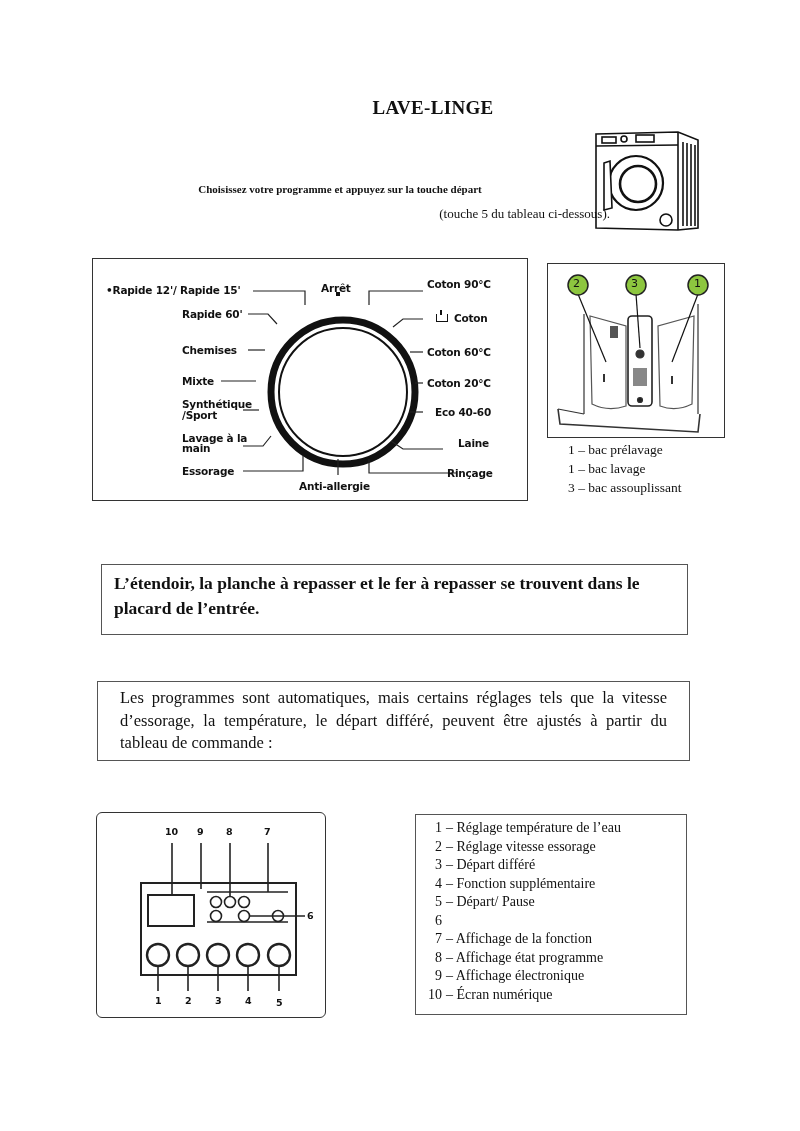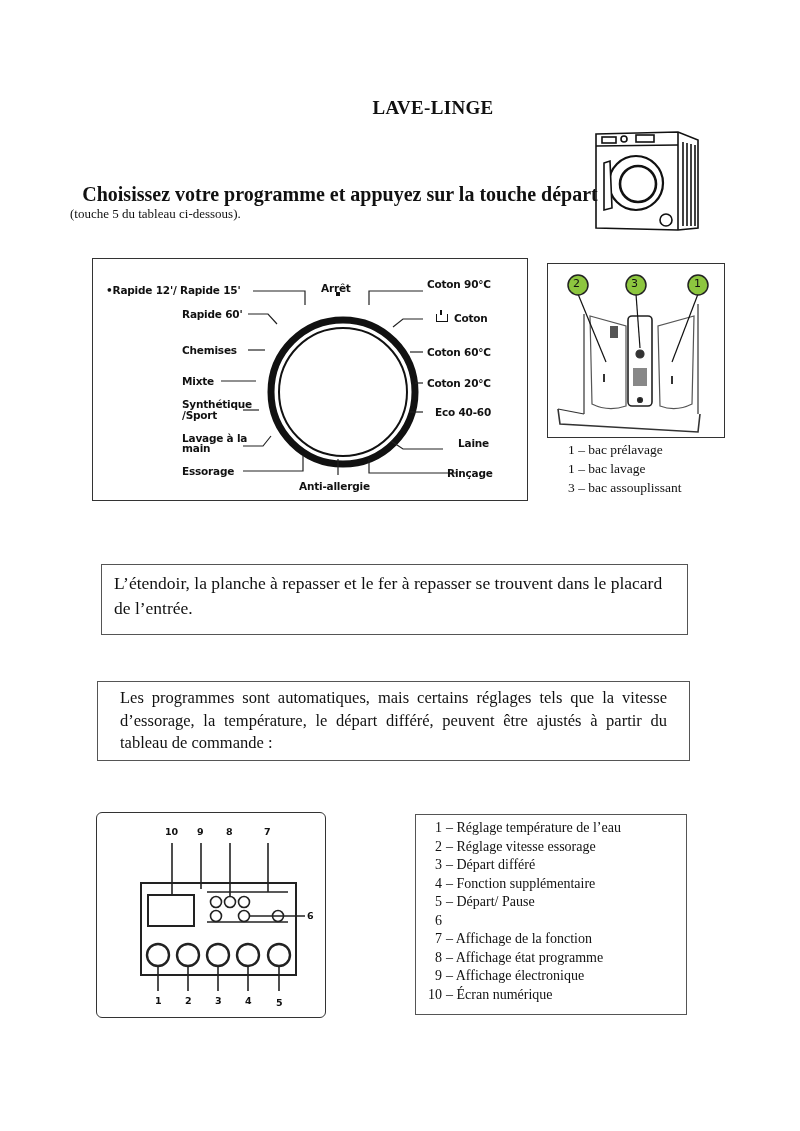--- a/index.html
+++ b/index.html
@@ -1,30 +1,30 @@
 <!DOCTYPE html>
 <html><head>
 <meta charset="utf-8">
 <style>
   html, body { margin: 0; padding: 0; background: #ffffff; }
   body { width: 800px; height: 1131px; position: relative; overflow: hidden; font-family: "Liberation Serif", serif; color: #111; }
   .abs { position: absolute; }
   .title { left: 0; width: 800px; top: 97px; text-align: center; font-weight: bold; font-size: 19px; letter-spacing: 0.3px; padding-left: 33px; }
-  .subtitle { left: 70px; width: 540px; top: 183px; text-align: center; font-weight: bold; font-size: 20px; }
-  .subnote { left: 70px; width: 540px; top: 206px; text-align: left; font-size: 13px; }
+  .subtitle { left: 70px; width: 540px; top: 183px; text-align: center; font-weight: bold; font-size: 11px; }
+  .subnote { left: 70px; width: 540px; top: 206px; text-align: right; font-size: 13px; }
   .machine { left: 586px; top: 128px; width: 116px; height: 104px; }
 
   .dial-box { left: 92px; top: 258px; width: 436px; height: 243px; border: 1.5px solid #333; box-sizing: border-box; }
   .dial-svg { position: absolute; left: 0; top: 0; }
   .lbl { position: absolute; font-family: "DejaVu Sans", sans-serif; font-weight: bold; font-size: 10.5px; line-height: 10px; white-space: nowrap; letter-spacing: -0.2px; }
 
   .drawer-box { left: 547px; top: 263px; width: 178px; height: 175px; border: 1.5px solid #333; box-sizing: border-box; }
   .drawer-legend { left: 568px; top: 440px; font-size: 13.5px; line-height: 19px; }
 
-  .note-box { left: 101px; top: 564px; width: 587px; height: 71px; border: 1.5px solid #555; box-sizing: border-box; padding: 6px 12px; font-weight: normal; font-size: 17.5px; line-height: 25px; }
+  .note-box { left: 101px; top: 564px; width: 587px; height: 71px; border: 1.5px solid #555; box-sizing: border-box; padding: 6px 12px; font-weight: bold; font-size: 17.5px; line-height: 25px; }
   .prog-box { left: 97px; top: 681px; width: 593px; height: 80px; border: 1.5px solid #555; box-sizing: border-box; padding: 5px 22px; font-weight: normal; font-size: 16.5px; line-height: 22.5px; text-align: justify; text-align-last: left; }
 
   .panel-box { left: 96px; top: 812px; width: 230px; height: 206px; border: 1.5px solid #333; border-radius: 6px; box-sizing: border-box; }
   .legend-box { left: 415px; top: 814px; width: 272px; height: 201px; border: 1.5px solid #555; box-sizing: border-box; padding: 4px 0 0 0; font-size: 14px; line-height: 18.5px; }
   .legend-row { display: flex; }
   .legend-num { width: 26px; text-align: right; }
   .legend-text { padding-left: 4px; }
 </style>
 </head>
 <body>

